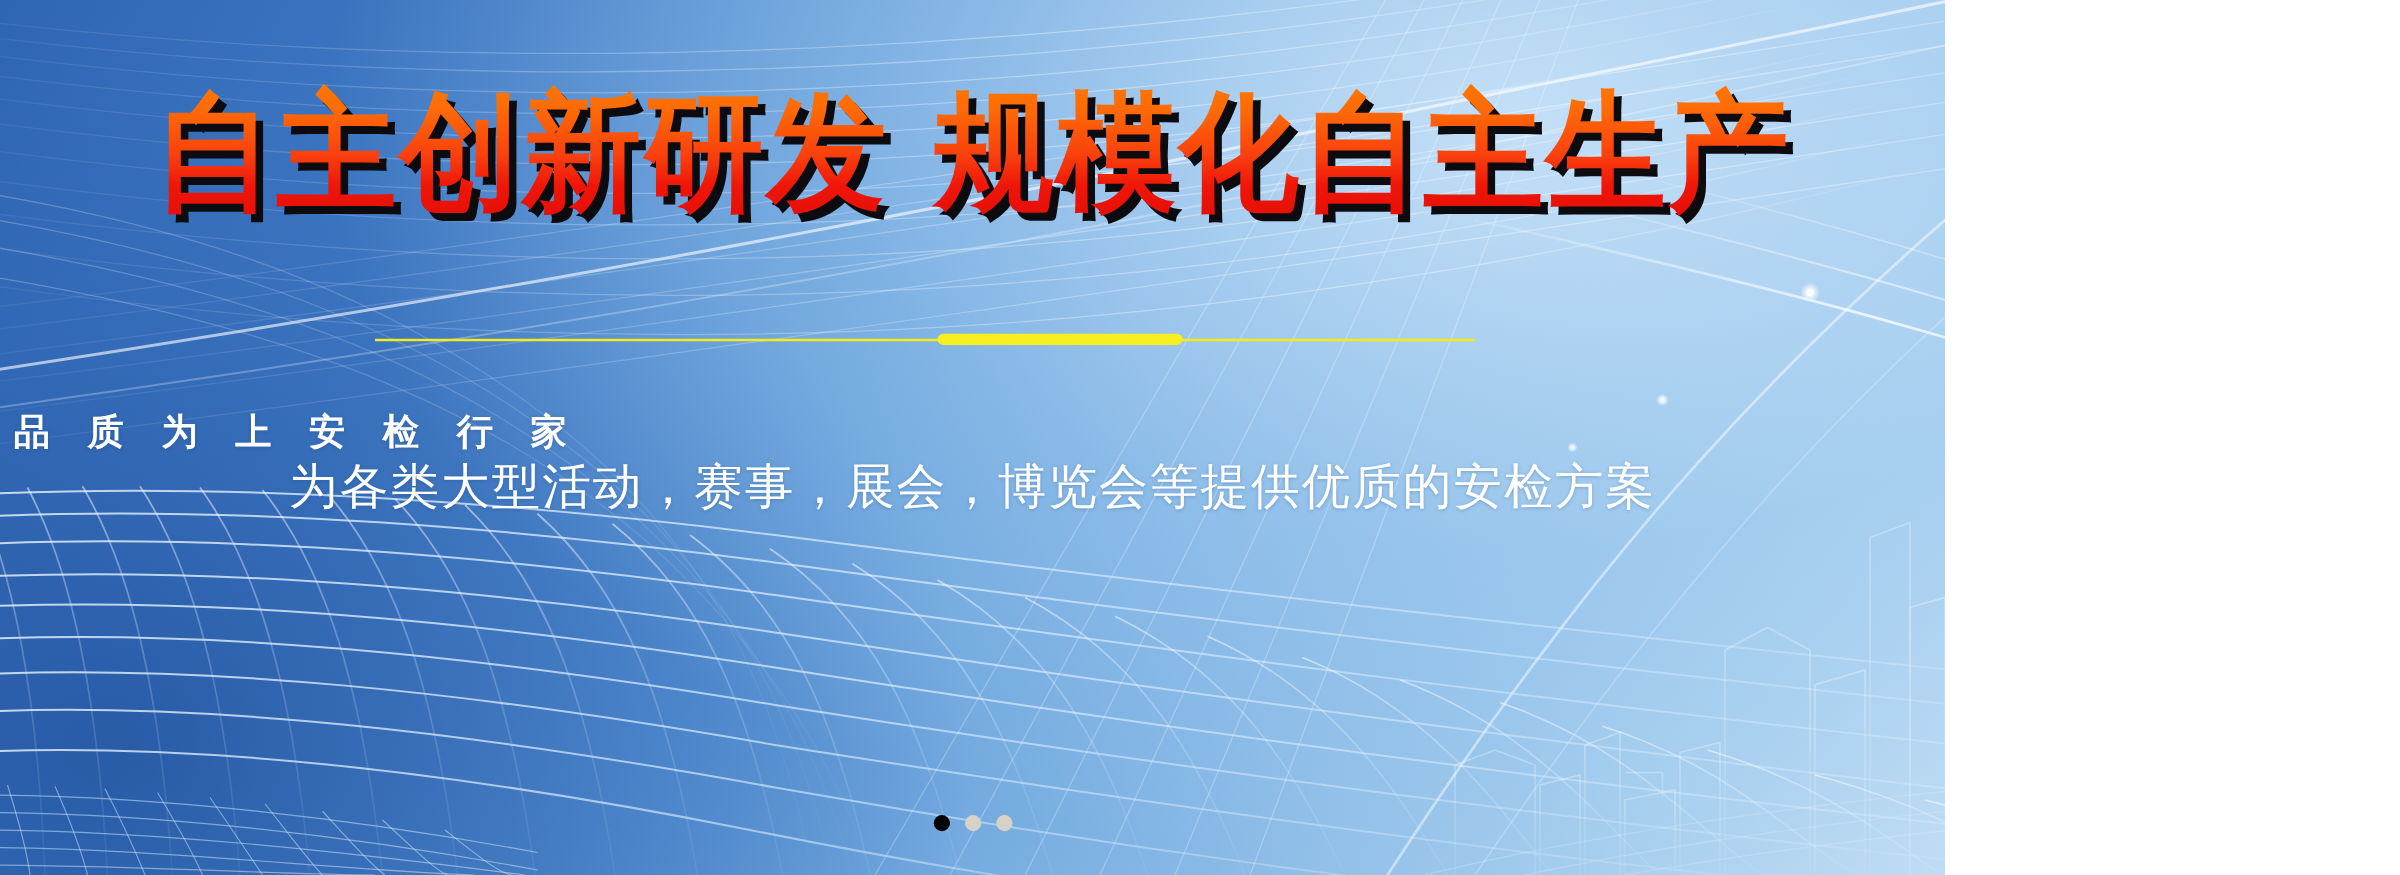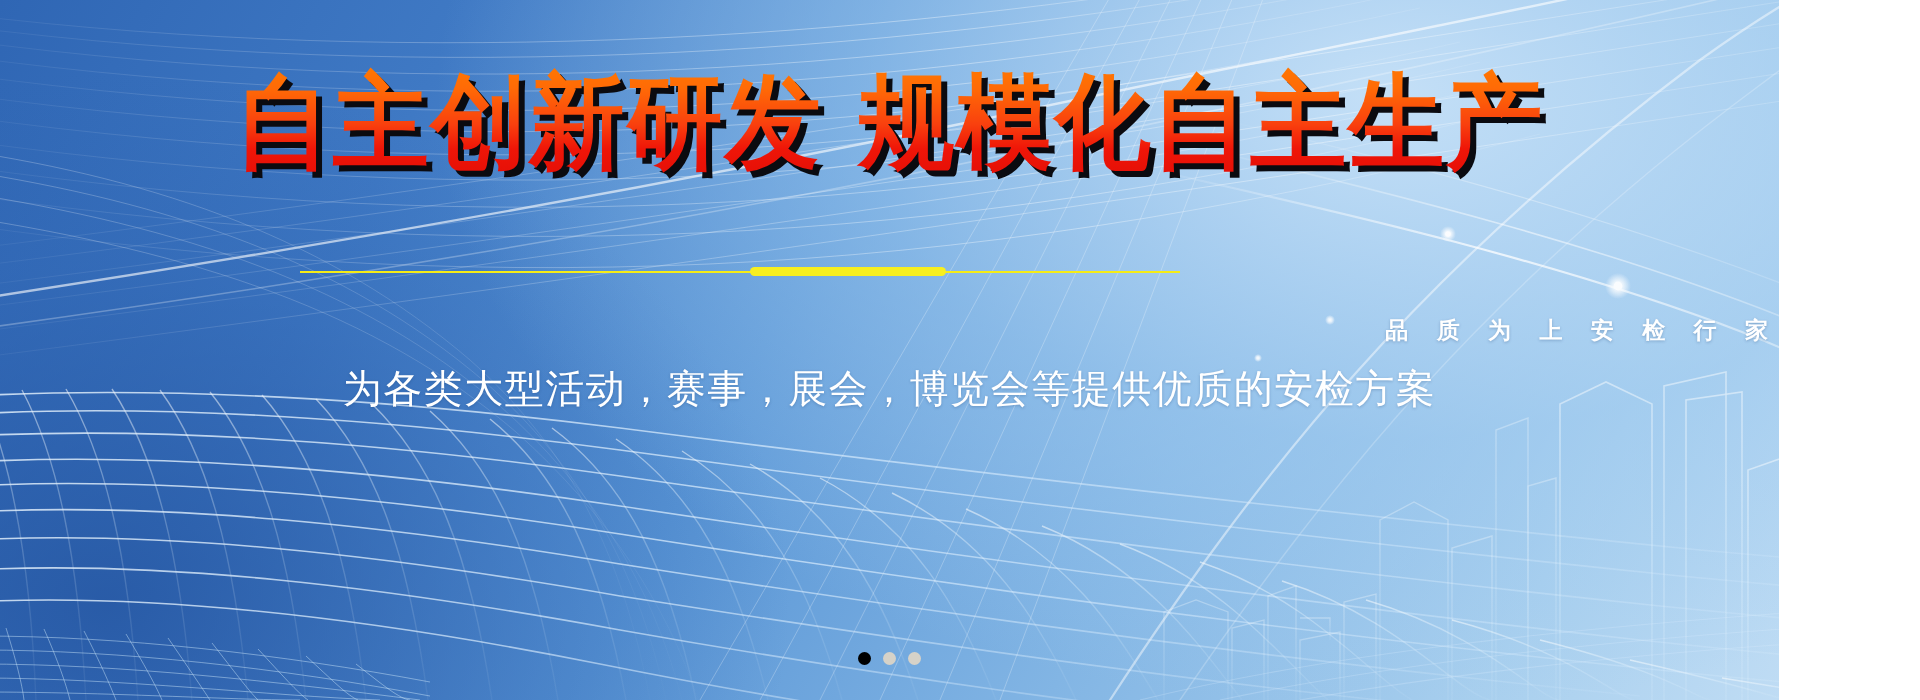--- a/index.html
+++ b/index.html
@@ -1,21 +1,21 @@
 <!DOCTYPE html>
 <html><head>
 <meta charset="utf-8">
 <title>Banner</title>
 <style>
   html,body{margin:0;padding:0;background:#fff;}
   body{font-family:"Liberation Sans","DejaVu Sans",sans-serif;}
 
   .banner{
     position:relative;
-    width:1779px;height:700px;
+    width:1556px;height:700px;
     overflow:hidden;
     background:
       radial-gradient(ellipse 1400px 900px at 78% 14%, rgba(200,226,248,0.95) 0%, rgba(160,203,240,0.55) 38%, rgba(120,173,224,0.0) 68%),
       radial-gradient(ellipse 900px 700px at 6% 86%, rgba(34,82,158,0.75) 0%, rgba(45,98,176,0.35) 48%, rgba(60,120,195,0) 76%),
       linear-gradient(118deg,#2f66b4 0%, #3f79c4 22%, #5a96d6 44%, #82b5e4 66%, #a8cfee 86%, #bfdcf4 100%);
   }
 
   
   .layer{position:absolute;inset:0;pointer-events:none;}
 
@@ -69,24 +69,24 @@
     position:absolute;left:0;top:1px;width:100%;height:1.6px;
     background:#f5ec16;
   }
   .divider .thick{
     position:absolute;left:450px;top:-3px;width:196px;height:9px;
     background:#f7ef1f;border-radius:5px;
   }
 
   
   .sub1{
-    position:absolute;left:0;right:0;top:315px;
-    text-align:right;
+    position:absolute;left:0;right:0;top:326px;
+    text-align:left;
     color:#ffffff;
-    font-size:23px;
+    font-size:29px;
     font-weight:bold;
     letter-spacing:11px;
     text-indent:11px;
     z-index:6;
     text-shadow:0 1px 3px rgba(25,60,110,.30);
   }
   .sub2{
     position:absolute;left:0;right:0;top:362px;
     text-align:center;
     color:#ffffff;

